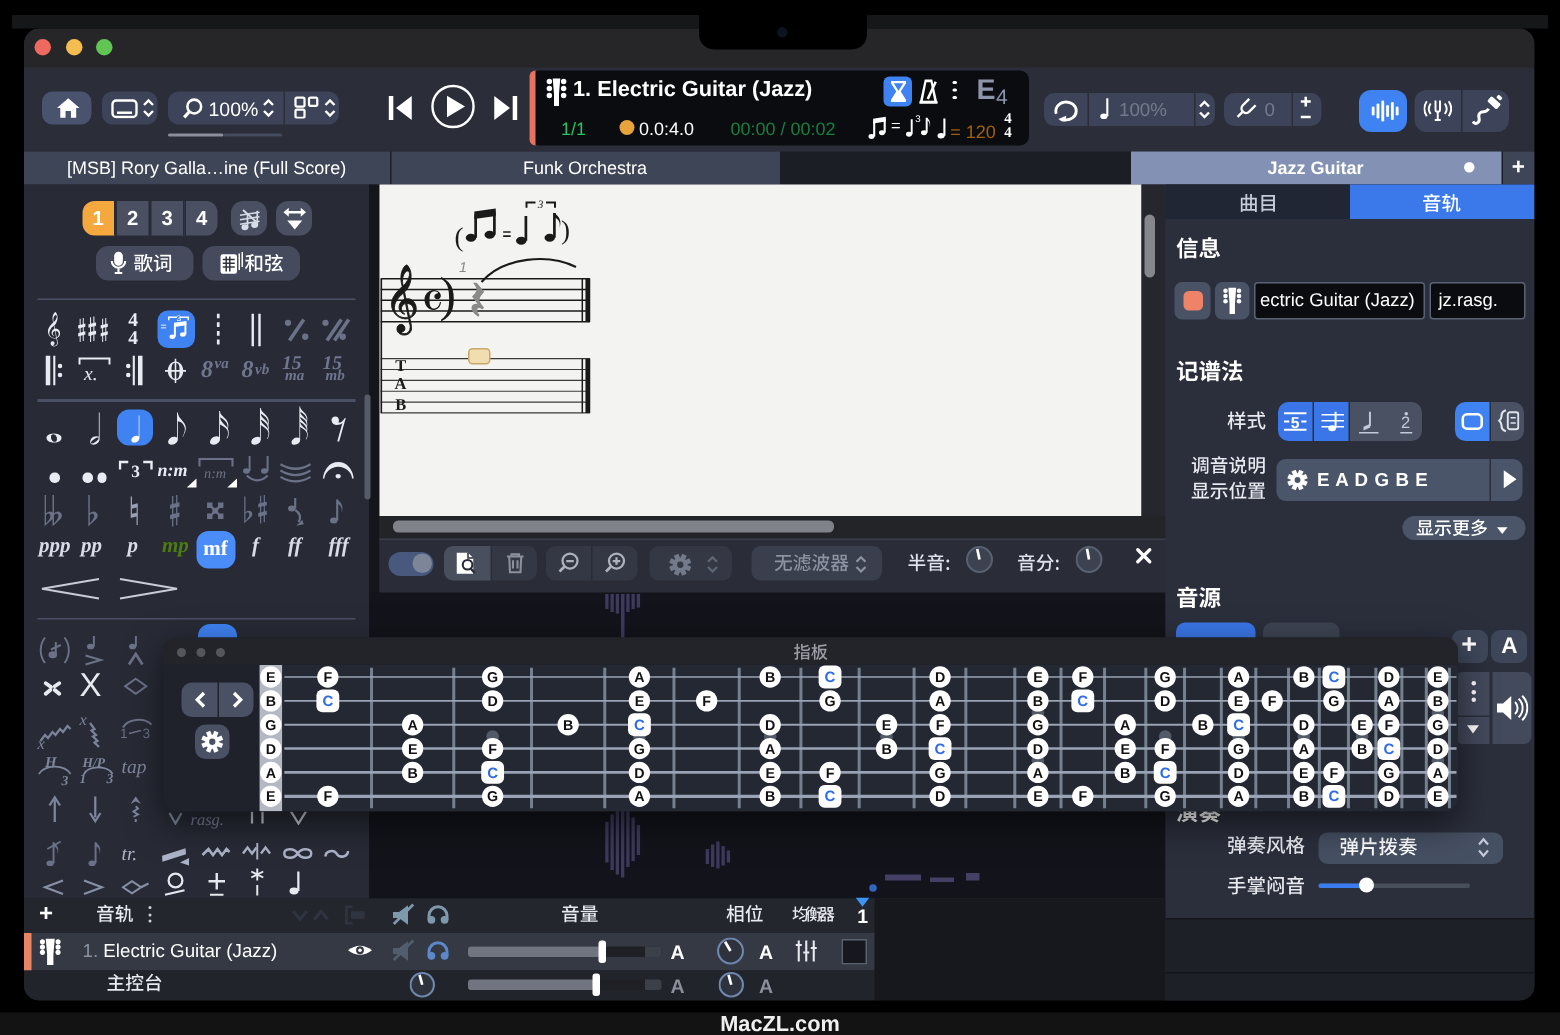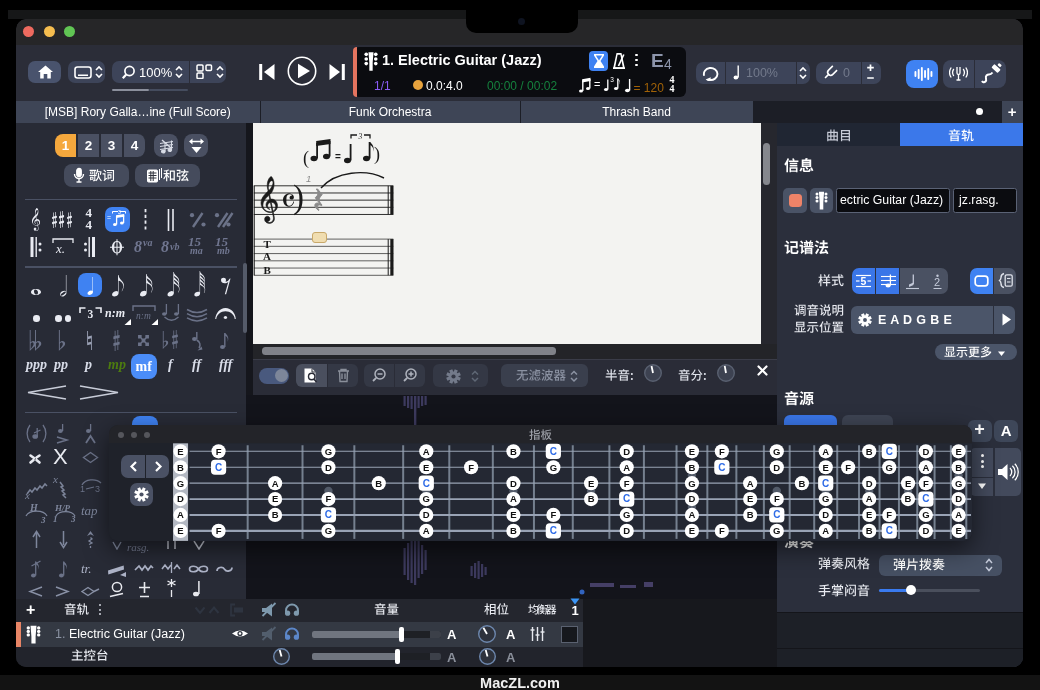--- a/index.html
+++ b/index.html
@@ -81,21 +81,21 @@
 <svg style="position:absolute;left:612px;top:52px;" width="14" height="18" viewBox="0 0 14 18">
         <path d="M4.5 1 L9.5 1 L13 17 L1 17 Z M5.6 2.8 L8.4 2.8 L10.8 15.2 L3.2 15.2 Z" fill="#fff" fill-rule="evenodd"></path>
         <line x1="6.5" y1="14" x2="11.8" y2="2.5" stroke="#fff" stroke-width="1.7"></line>
         <rect x="1" y="15.3" width="12" height="1.7" fill="#fff"></rect>
       </svg>
 <div style="position:absolute;left:635.4px;top:53.5px;width:2.6px;height:2.6px;background:#fff;border-radius:50%"></div>
 <div style="position:absolute;left:635.4px;top:58.5px;width:2.6px;height:2.6px;background:#fff;border-radius:50%"></div>
 <div style="position:absolute;left:635.4px;top:63.5px;width:2.6px;height:2.6px;background:#fff;border-radius:50%"></div>
 <div style="position:absolute;left:651px;top:50px;white-space:nowrap;font-size:19px;color:#8d95ab;font-weight:bold">E</div>
 <div style="position:absolute;left:664px;top:56px;white-space:nowrap;font-size:14px;color:#8d95ab">4</div>
-<div style="position:absolute;left:374px;top:78.5px;white-space:nowrap;font-size:12px;color:#8b5cf6">1/1</div>
+<div style="position:absolute;left:374px;top:78.5px;white-space:nowrap;font-size:12px;color:#22c55e">1/1</div>
 <div style="position:absolute;left:412.5px;top:79.5px;width:10.5px;height:10.5px;background:#e8a33d;border-radius:50%"></div>
 <div style="position:absolute;left:426px;top:78.5px;white-space:nowrap;font-size:12px;color:#fff">0.0:4.0</div>
 <div style="position:absolute;left:487px;top:78.5px;white-space:nowrap;font-size:12px;color:#15803d">00:00 / 00:02</div>
 <svg style="position:absolute;left:578px;top:77px;" width="14" height="16" viewBox="0 0 14 16">
         <path d="M1 14 a2 1.6 0 1 0 4 0 a2 1.6 0 1 0 -4 0 M8 11.5 a2 1.6 0 1 0 4 0 a2 1.6 0 1 0 -4 0" fill="#fff"></path>
         <line x1="4.8" y1="14" x2="4.8" y2="3.5" stroke="#fff" stroke-width="1.4"></line>
         <line x1="11.8" y1="11.5" x2="11.8" y2="2" stroke="#fff" stroke-width="1.4"></line>
         <path d="M4.1 2.2 L12.5 0.8 L12.5 4 L4.1 5.4 Z" fill="#fff"></path>
       </svg>
 <div style="position:absolute;left:594px;top:78px;white-space:nowrap;font-size:11px;color:#fff">=</div>
@@ -175,22 +175,22 @@
           <path d="M11.5 9.5 C9 13 7.5 10.5 5.5 12.5 C3.5 14.5 6.5 16.5 4.5 18.5 C3 20 1.5 19 1 18" fill="none" stroke="#fff" stroke-width="2"></path>
         </g>
       </svg>
 <div style="position:absolute;left:16px;top:100.5px;width:1007px;height:22px;background:#1c1e26"></div>
 <div style="position:absolute;left:16px;top:100.5px;width:243.5px;height:22px;background:#3e4556;display:flex;align-items:center;justify-content:center">
         <span style="font-size:12px;color:#fff;font-weight:normal">[MSB] Rory Galla…ine (Full Score)</span>
       </div>
 <div style="position:absolute;left:260.5px;top:100.5px;width:259.0px;height:22px;background:#3e4556;display:flex;align-items:center;justify-content:center">
         <span style="font-size:12px;color:#fff;font-weight:normal">Funk Orchestra</span>
       </div>
-<div style="position:absolute;left:520.5px;top:100.5px;width:232.0px;height:22px;background:#3e4556;display:flex;align-items:center;justify-content:center">
-        <span style="font-size:12px;color:#fff;font-weight:normal">Thrash Band</span>
+<div style="position:absolute;left:753.5px;top:100.5px;width:247.0px;height:22px;background:#8291b4;display:flex;align-items:center;justify-content:center">
+        <span style="font-size:12px;color:#fff;font-weight:bold">Jazz Guitar</span>
       </div>
 <div style="position:absolute;left:976.0px;top:107.5px;width:7px;height:7px;background:#fff;border-radius:50%"></div>
 <div style="position:absolute;left:1001.5px;top:100.5px;width:21.5px;height:22px;background:#3e4556;display:flex;align-items:center;justify-content:center">
         <span style="font-size:15px;color:#fff;font-weight:bold">+</span>
       </div>
 <div style="position:absolute;left:16px;top:122.5px;width:230px;height:476.5px;background:#282b36"></div>
 <div style="position:absolute;left:246px;top:122.5px;width:7px;height:476.5px;background:#15161c"></div>
 <div style="position:absolute;left:55px;top:134.2px;width:22px;height:23px;background:#f5a83d;border-radius:8px 0 0 8px;display:flex;align-items:center;justify-content:center;border-right:1px solid #282b36">
         <span style="font-size:13.5px;font-weight:bold;color:#fff">1</span>
       </div>

